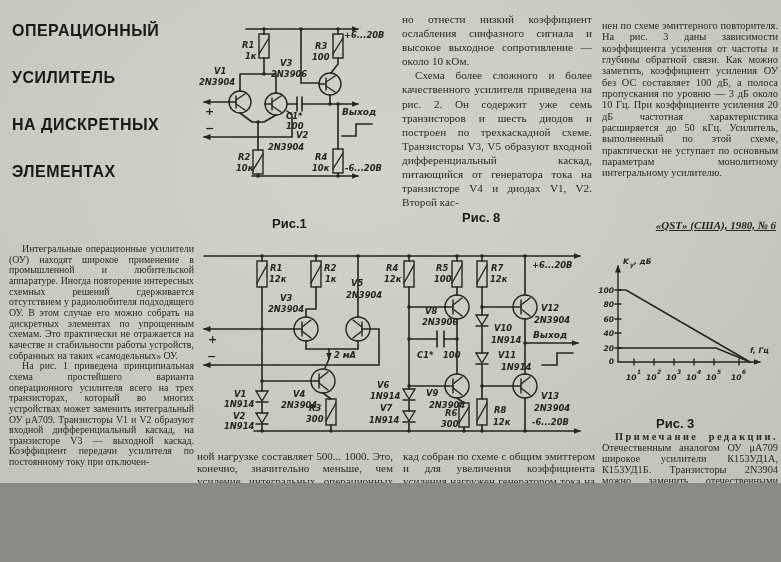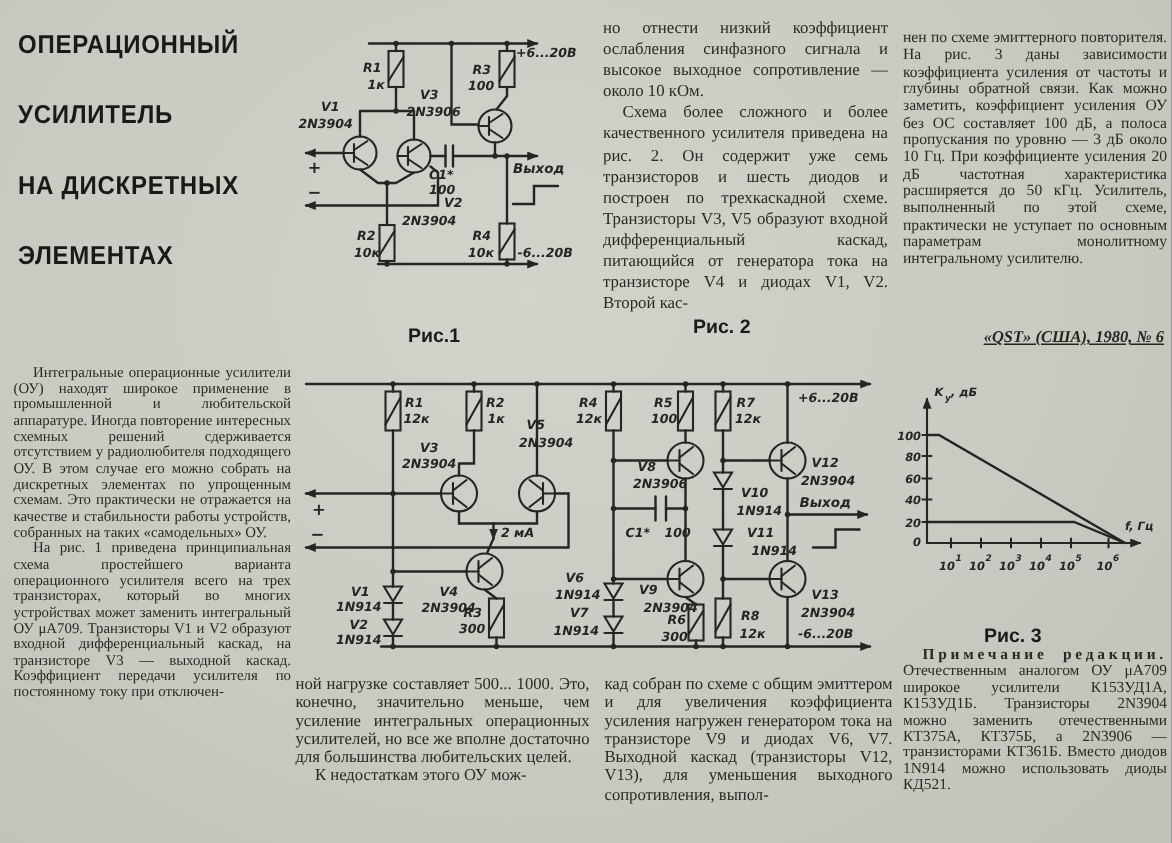--- a/index.html
+++ b/index.html
@@ -1,16 +1,16 @@
 <!DOCTYPE html>
 <html><head>
 <meta charset="utf-8">
 <style>
   html,body{margin:0;padding:0;background:#8a8a85;}
-  #page{position:relative;width:781px;height:562px;overflow:hidden;
+  #page{position:relative;width:781px;height:483px;overflow:hidden;
     background:radial-gradient(ellipse at 45% 35%, #d3d2cb 0%, #cac9c2 55%, #c1c0b9 100%);
     font-family:"Liberation Serif", serif;color:#28271f;}
   .abs{position:absolute;}
   
   .title-line{font-family:"Liberation Sans",sans-serif;font-weight:700;font-size:16px;
     letter-spacing:0.5px;color:#191915;margin:0 0 29px 0;transform:scaleY(1.08);}
   
   .col{text-align:justify;color:#2b2a22;}
   .col p{margin:0;}
   .ind{text-indent:13px;}
@@ -140,21 +140,21 @@
     <text class="lbl" x="149" y="159">-6...20В</text>
     <text class="lbl lbl-big" x="9" y="103">+</text>
     <text class="lbl lbl-big" x="9" y="120">−</text>
   </svg>
   <div class="abs figcap" style="left:272px;top:216px;">Рис.1</div>
 
   <div class="abs col col-midtop" style="left:402px;top:12px;width:190px;">
     <p>но отнести низкий коэффициент ослабления синфазного сигнала и высокое выходное сопротивление — около 10 кОм.</p>
     <p class="ind">Схема более сложного и более качественного усилителя приведена на рис. 2. Он содержит уже семь транзисторов и шесть диодов и построен по трехкаскадной схеме. Транзисторы V3, V5 образуют входной дифференциальный каскад, питающийся от генератора тока на транзисторе V4 и диодах V1, V2. Второй кас-</p>
   </div>
-  <div class="abs figcap" style="left:462px;top:210px;">Рис. 2</div>
+  <div class="abs figcap" style="left:462px;top:210px;">Рис. 8</div>
 
   <div class="abs col col-righttop" style="left:602px;top:20px;width:176px;">
     <p>нен по схеме эмиттерного повторителя. На рис. 3 даны зависимости коэффициента усиления от частоты и глубины обратной связи. Как можно заметить, коэффициент усиления ОУ без ОС составляет 100 дБ, а полоса пропускания по уровню — 3 дБ около 10 Гц. При коэффициенте усиления 20 дБ частотная характеристика расширяется до 50 кГц. Усилитель, выполненный по этой схеме, практически не уступает по основным параметрам монолитному интегральному усилителю.</p>
   </div>
   <div class="abs src" style="left:600px;top:219px;width:176px;text-decoration:underline;">«QST» (США), 1980, № 6</div>
 
   <div class="abs col col-left" style="left:9px;top:244px;width:185px;">
     <p class="ind">Интегральные операционные усилители (ОУ) находят широкое применение в промышленной и любительской аппаратуре. Иногда повторение интересных схемных решений сдерживается отсутствием у радиолюбителя подходящего ОУ. В этом случае его можно собрать на дискретных элементах по упрощенным схемам. Это практически не отражается на качестве и стабильности работы устройств, собранных на таких «самодельных» ОУ.</p>
     <p class="ind">На рис. 1 приведена принципиальная схема простейшего варианта операционного усилителя всего на трех транзисторах, который во многих устройствах может заменить интегральный ОУ μА709. Транзисторы V1 и V2 образуют входной дифференциальный каскад, на транзисторе V3 — выходной каскад. Коэффициент передачи усилителя по постоянному току при отключен-</p>
   </div>

